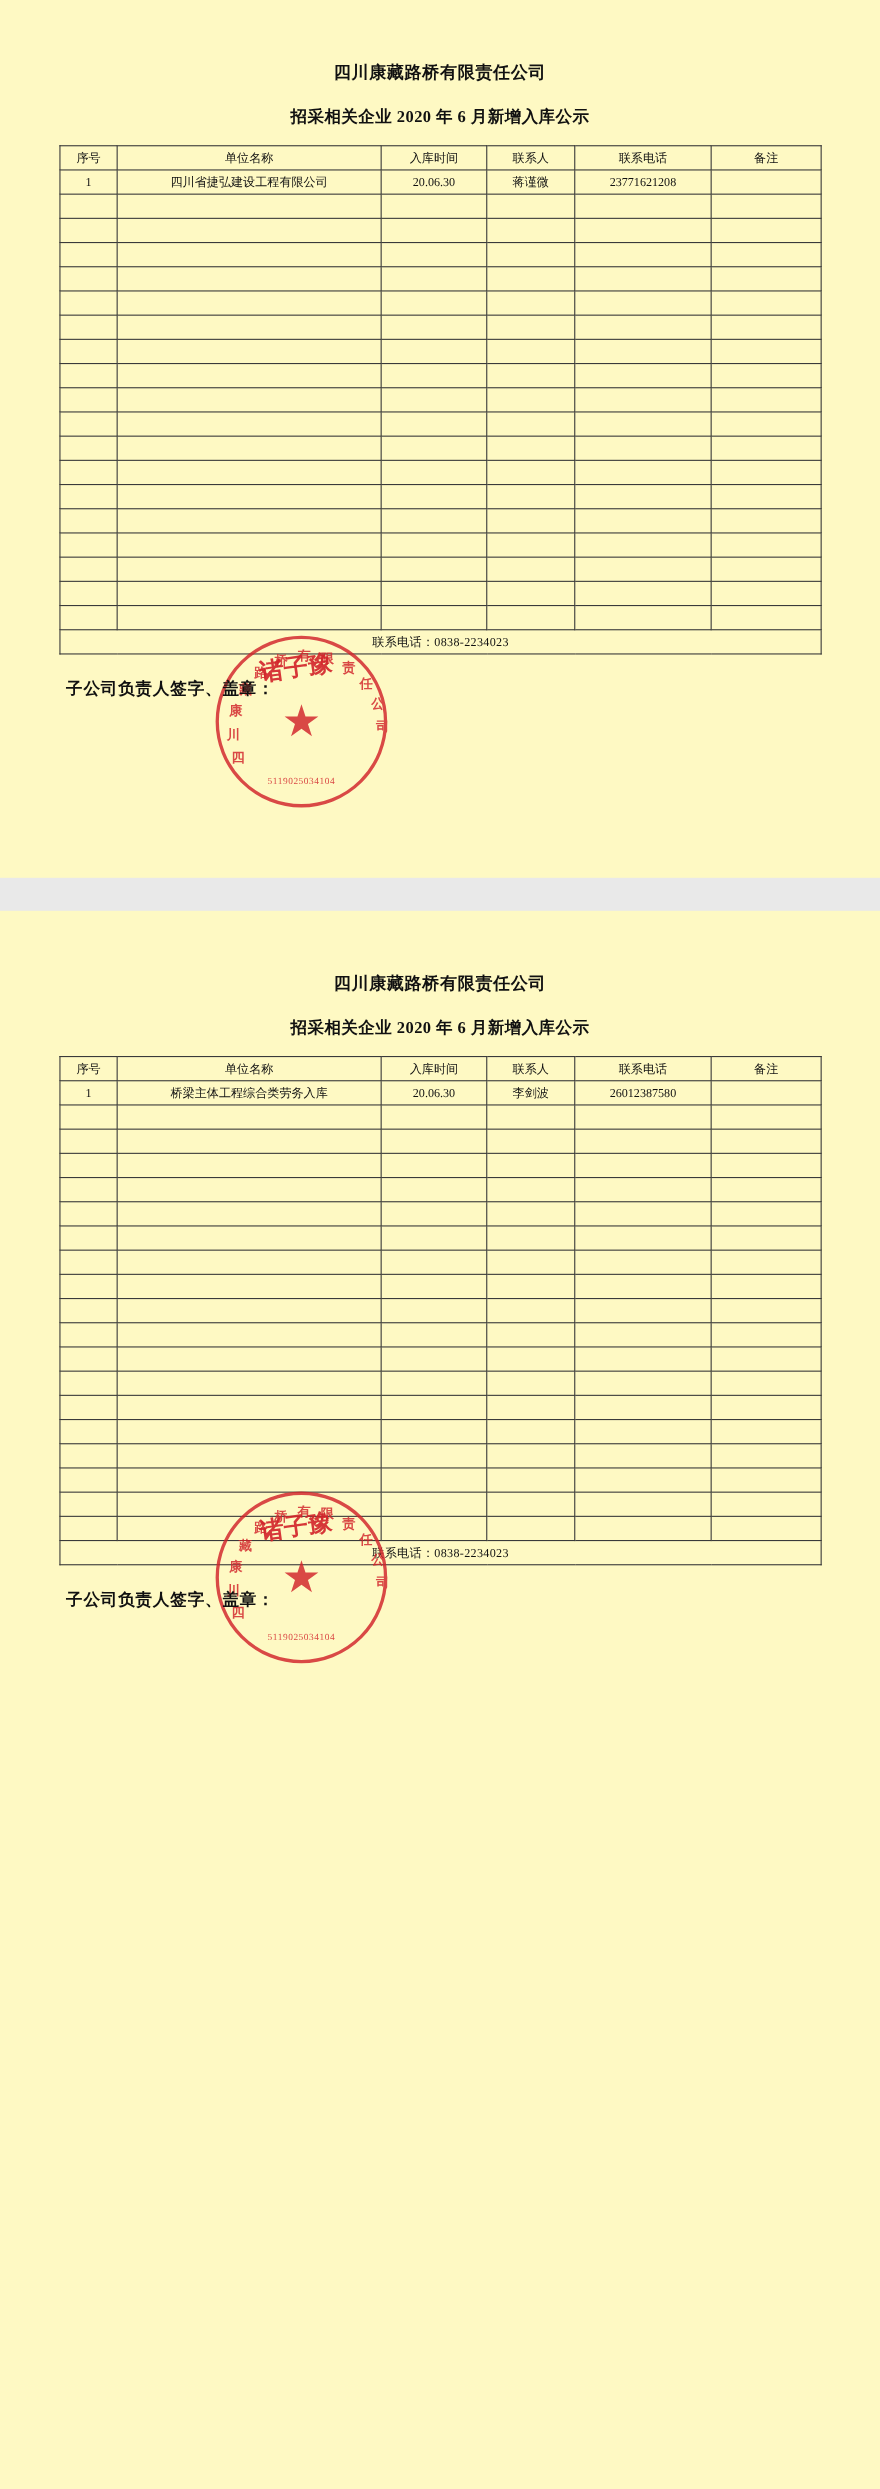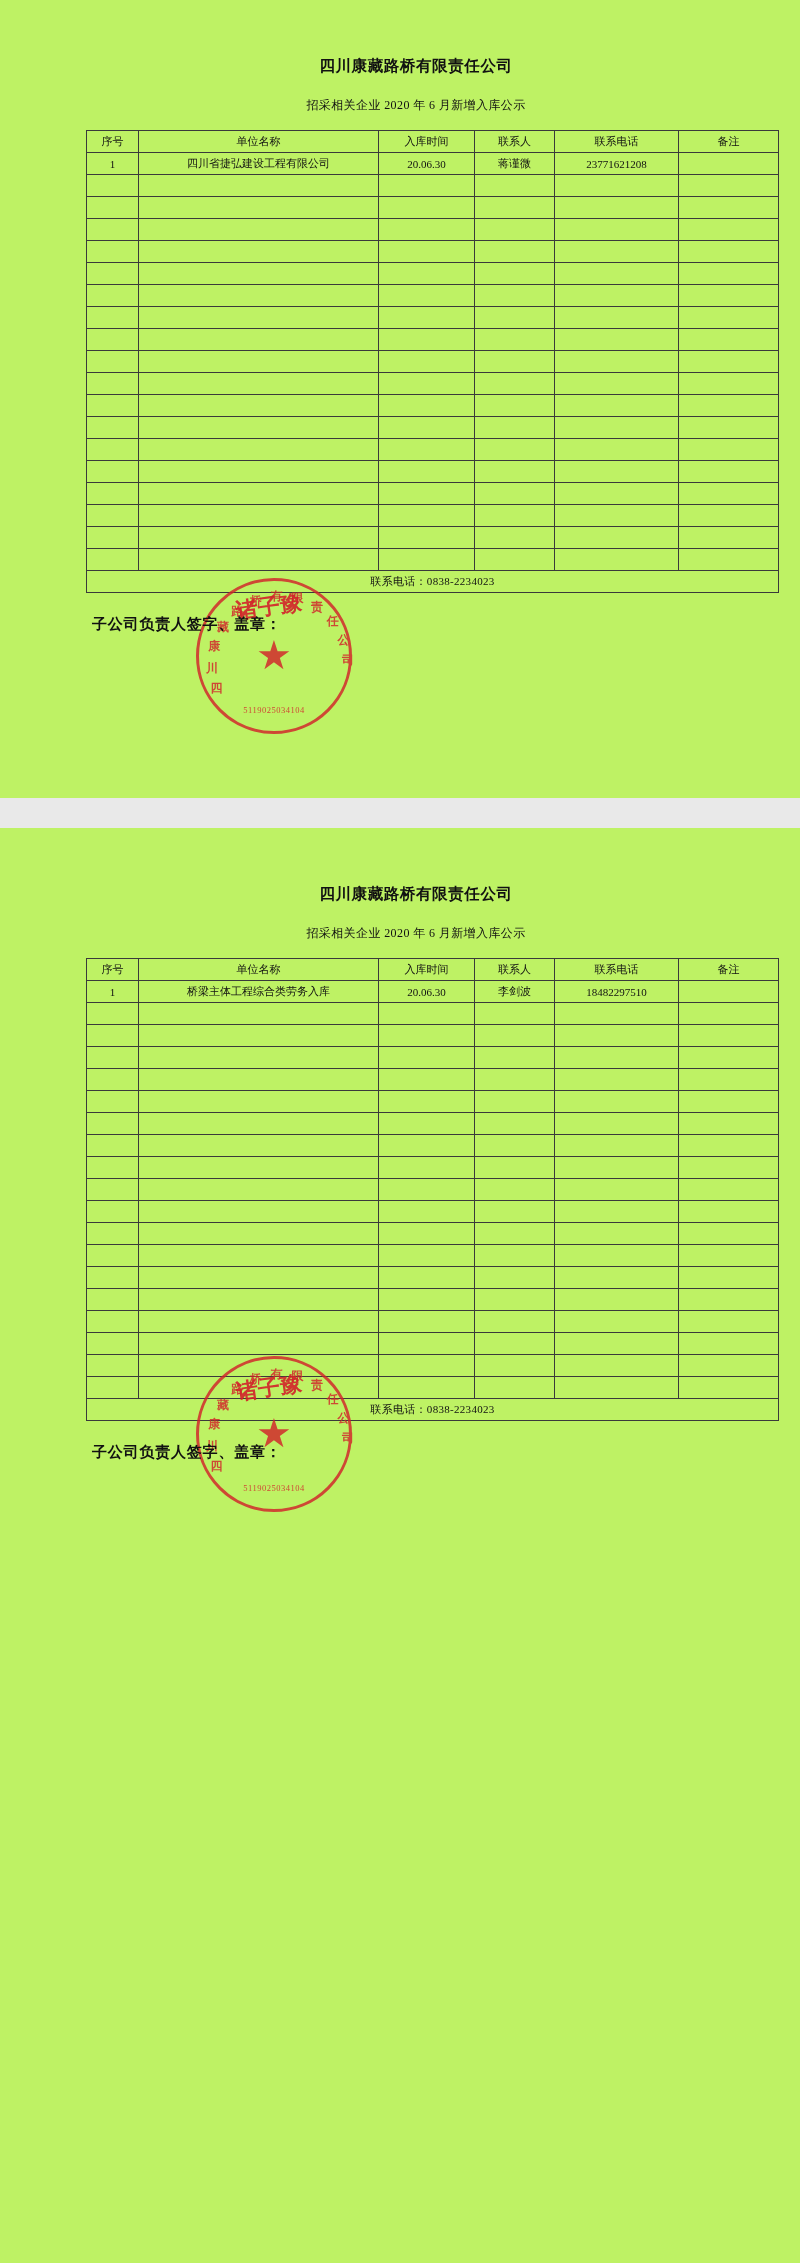--- a/index.html
+++ b/index.html
@@ -7,39 +7,39 @@
     padding: 0;
     background: #e9e9e9;
   }
   body {
     width: 800px;
     font-family: "Liberation Serif", "DejaVu Serif", serif;
     color: #111;
   }
   .page {
     width: 800px;
-    background: #bef264;
+    background: #fef9c3;
     position: relative;
     box-sizing: border-box;
-    padding: 46px 54px 0 86px;
+    padding: 46px 54px 0 54px;
     overflow: hidden;
   }
   .page.page1 { height: 798px; }
   .page.page2 { height: 1465px; }
   .doc-title {
     text-align: center;
     font-size: 15.5px;
     font-weight: bold;
     letter-spacing: 0.6px;
     margin-top: 10px;
   }
   .doc-subtitle {
     text-align: center;
-    font-size: 12px;
-    font-weight: normal;
+    font-size: 15px;
+    font-weight: bold;
     letter-spacing: 0.4px;
     margin-top: 20px;
     margin-bottom: 16px;
   }
   table.reg-table {
     width: 692px;
     margin: 0 auto;
     border-collapse: collapse;
     table-layout: fixed;
   }
@@ -365,21 +365,21 @@
         <td>入库时间</td>
         <td>联系人</td>
         <td>联系电话</td>
         <td>备注</td>
       </tr>
       <tr>
         <td>1</td>
         <td>桥梁主体工程综合类劳务入库</td>
         <td>20.06.30</td>
         <td>李剑波</td>
-        <td>18482297510</td>
+        <td>26012387580</td>
         <td></td>
       </tr>
       <tr class="empty-row">
           <td></td>
           <td></td>
           <td></td>
           <td></td>
           <td></td>
           <td></td>
         </tr>

